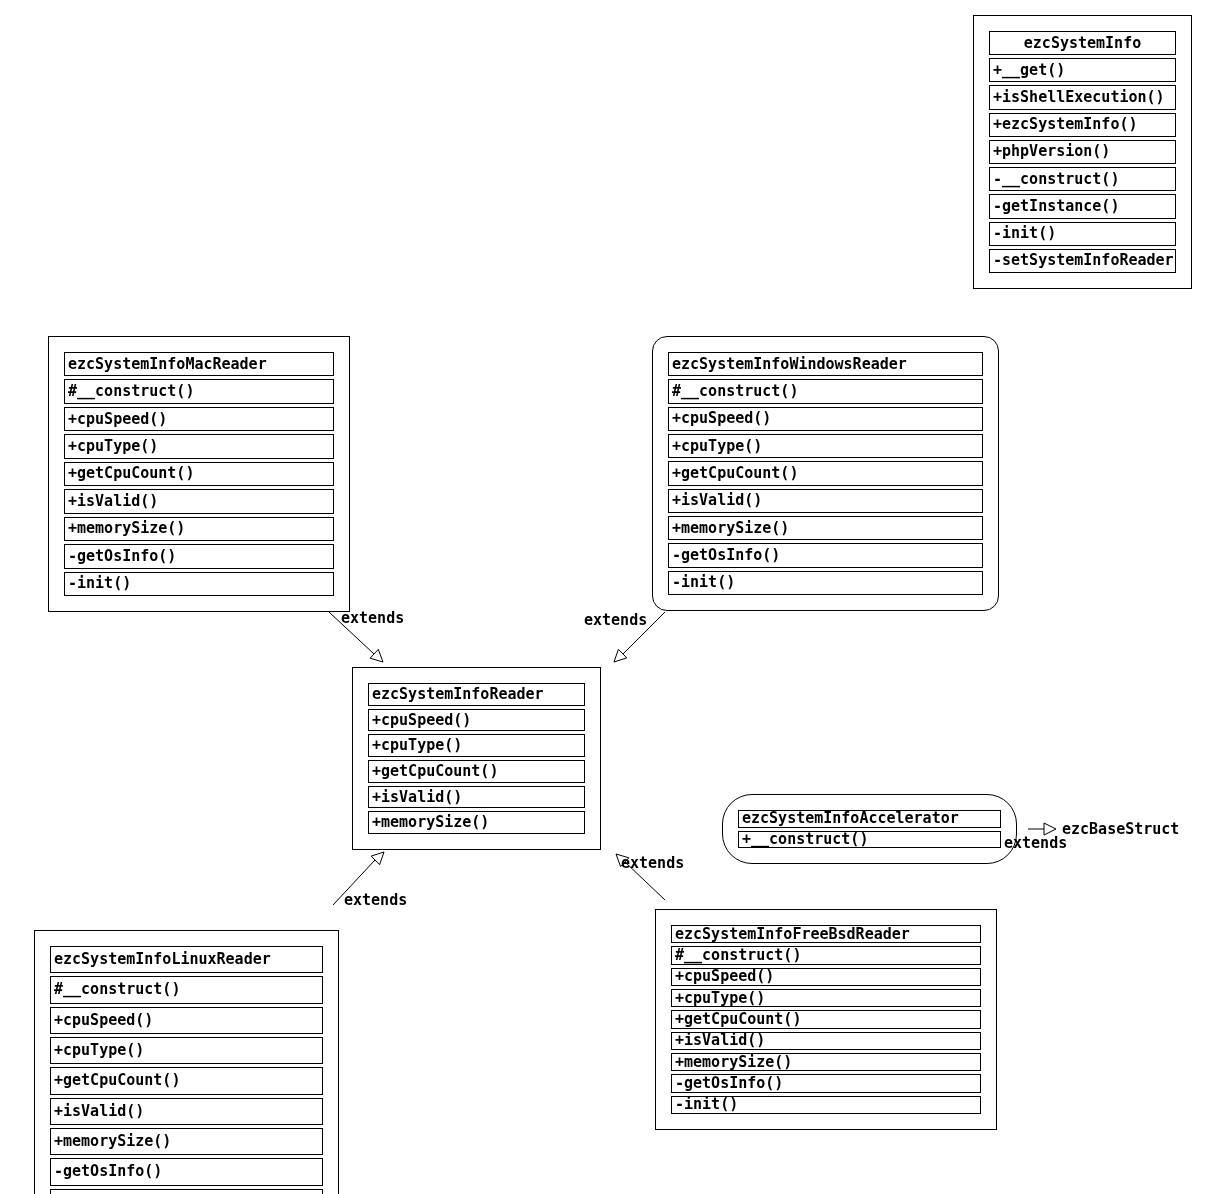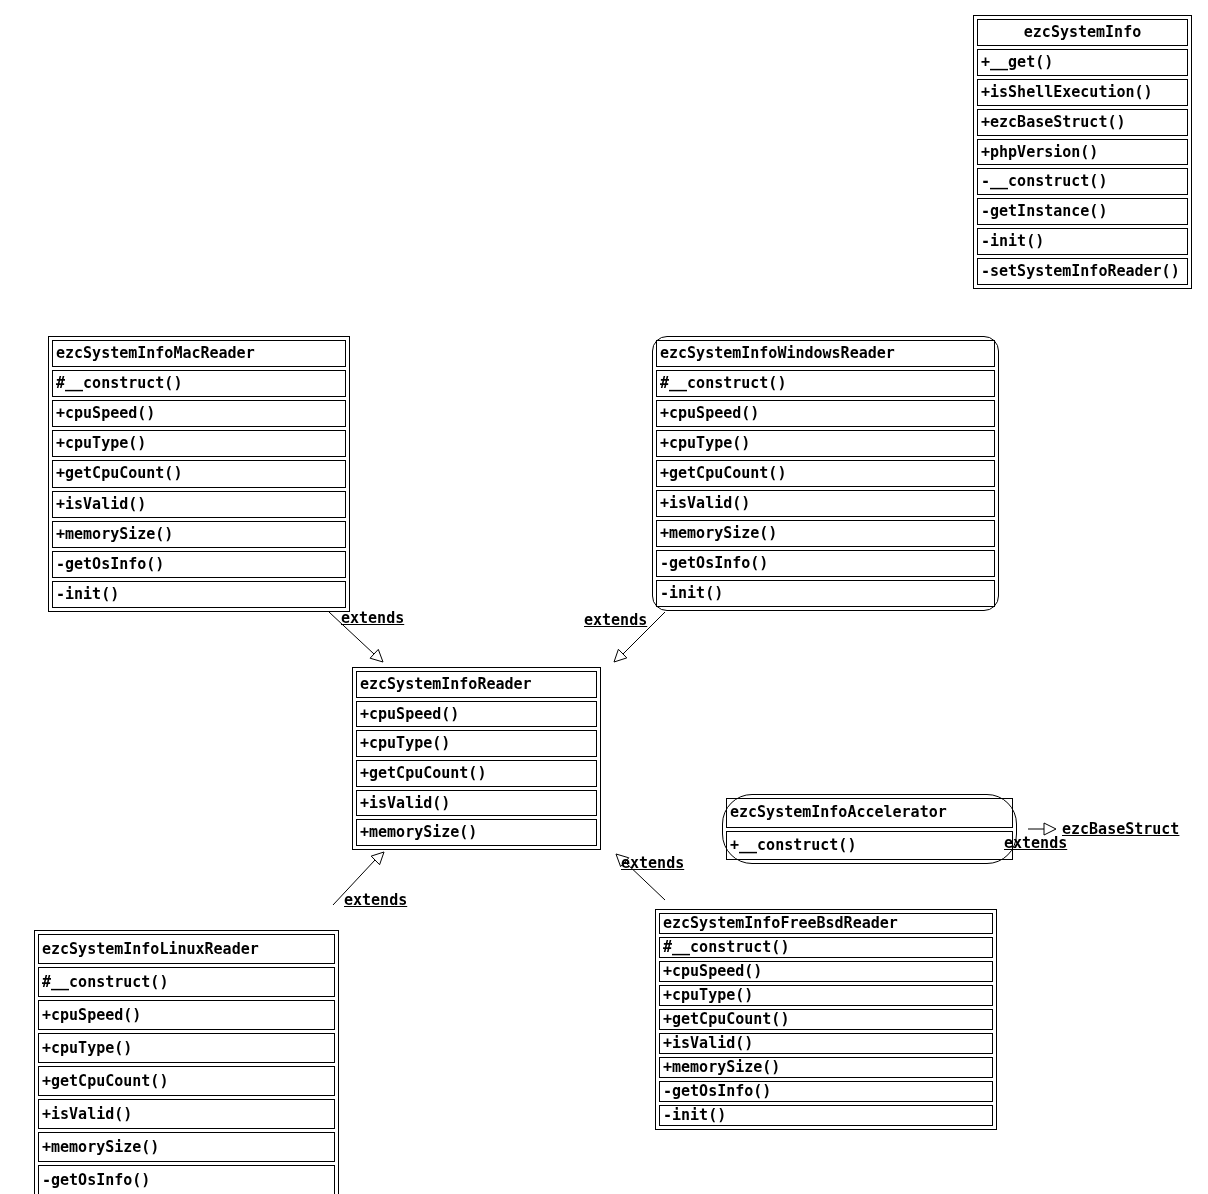--- a/index.html
+++ b/index.html
@@ -13,21 +13,21 @@
     height: 1194px;
     background: #ffffff;
     font-family: "DejaVu Sans Mono", "Liberation Mono", monospace;
     overflow: hidden;
   }
   .uml-box {
     position: absolute;
     box-sizing: border-box;
     background: #ffffff;
     border: 1px solid #000000;
-    padding: 3px;
+    padding: 15px;
     display: flex;
     flex-direction: column;
     gap: 3px;
   }
   .uml-cell {
     box-sizing: border-box;
     border: 1px solid #000000;
     flex: 1;
     display: flex;
     align-items: center;
@@ -38,21 +38,20 @@
     overflow: hidden;
   }
   .uml-cell.center {
     justify-content: center;
   }
   .diagram-label {
     position: absolute;
     font: bold 15px/15px "DejaVu Sans Mono", "Liberation Mono", monospace;
     color: #000000;
     white-space: pre;
-    text-decoration: underline;
   }
   #arrow-layer {
     position: absolute;
     left: 0;
     top: 0;
     width: 1208px;
     height: 1194px;
     pointer-events: none;
   }
   #arrow-layer line {
@@ -67,21 +66,21 @@
 </style>
 </head>
 <body>
 
 <div id="canvas">
 
   <div class="uml-box" style="left:973px; top:15px; width:219px; height:274px;">
     <div class="uml-cell center">ezcSystemInfo</div>
     <div class="uml-cell">+__get()</div>
     <div class="uml-cell">+isShellExecution()</div>
-    <div class="uml-cell">+ezcBaseStruct()</div>
+    <div class="uml-cell">+ezcSystemInfo()</div>
     <div class="uml-cell">+phpVersion()</div>
     <div class="uml-cell">-__construct()</div>
     <div class="uml-cell">-getInstance()</div>
     <div class="uml-cell">-init()</div>
     <div class="uml-cell">-setSystemInfoReader()</div>
   </div>
 
   <div class="uml-box" style="left:20px; top:336px; width:302px; height:276px;margin-left:28px;">
     <div class="uml-cell">ezcSystemInfoMacReader</div>
     <div class="uml-cell">#__construct()</div>

